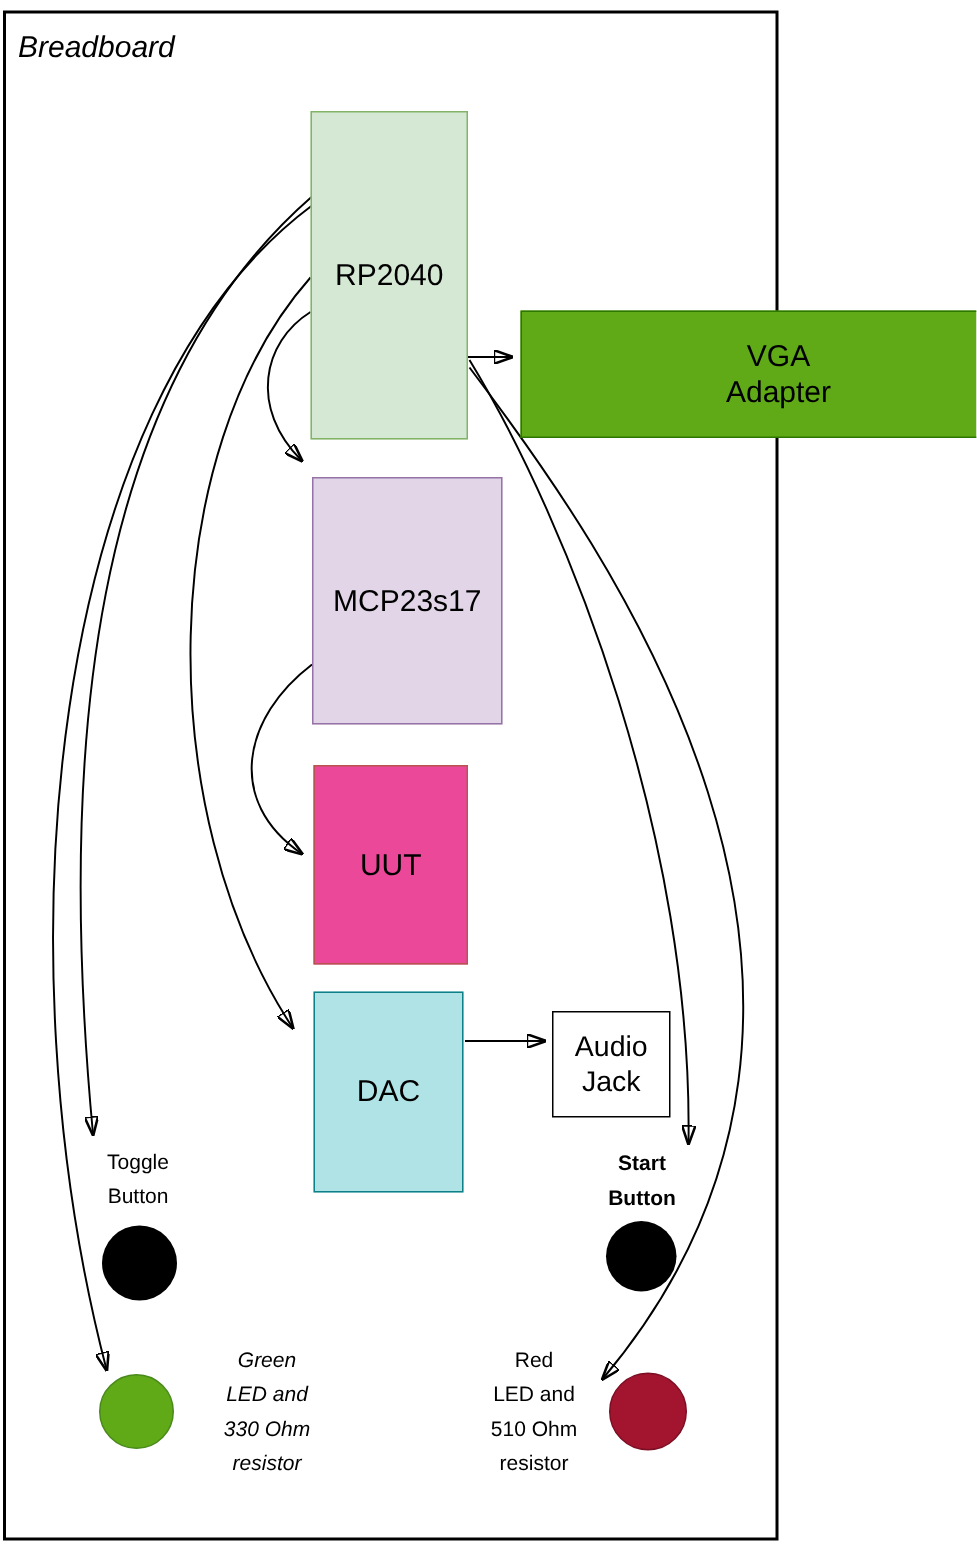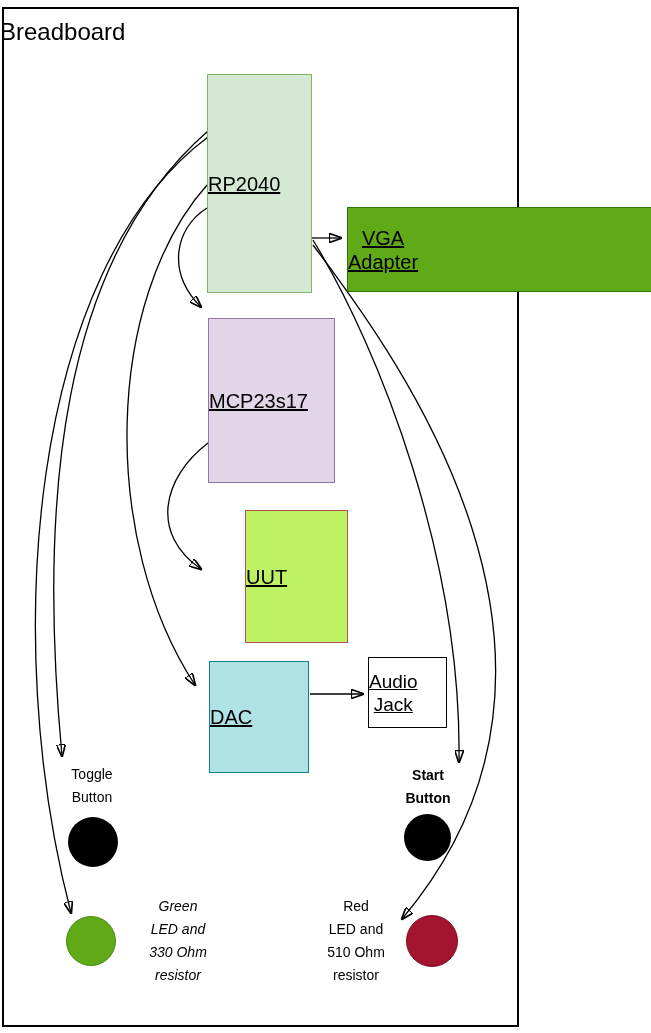--- a/index.html
+++ b/index.html
@@ -5,36 +5,35 @@
   html,body{margin:0;padding:0;background:#ffffff;}
   .canvas{
     position:relative;width:651px;height:1033px;background:#ffffff;overflow:hidden;
     font-family:"Liberation Sans",sans-serif;color:#000;
   }
   .breadboard{
     position:absolute;left:2px;top:7px;width:517px;height:1020px;
     border:2px solid #000;background:transparent;box-sizing:border-box;
   }
   .bb-label{
-    position:absolute;left:0;top:20px;font-size:24px;line-height:24px;white-space:nowrap;
+    position:absolute;left:12px;top:20px;font-size:20px;line-height:24px;white-space:nowrap;font-style:italic;
   }
   .edges{position:absolute;left:0;top:0;width:651px;height:1033px;pointer-events:none;}
   .edges path,.edges line{fill:none;stroke:#000;stroke-width:1.3;}
   .node{
-    position:absolute;display:flex;align-items:center;justify-content:flex-start;
+    position:absolute;display:flex;align-items:center;justify-content:center;
     text-align:center;font-size:20px;line-height:24px;white-space:pre-line;
     box-sizing:border-box;
-    text-decoration:underline;
   }
   .rp2040{left:207px;top:74px;width:105px;height:219px;background:#d5e8d4;border:1px solid #82b366;}
   .mcp{left:208px;top:318px;width:127px;height:165px;background:#e1d5e7;border:1px solid #9673a6;}
-  .uut{left:209px;top:510px;width:103px;height:133px;background:#bef264;border:1px solid #b85450;margin-left:36px;}
-  .dac{left:209px;top:661px;width:100px;height:112px;background:#b0e3e6;border:1.5px solid #0e8088;}
+  .uut{left:209px;top:510px;width:103px;height:133px;background:#ec4899;border:1px solid #b85450;}
+  .dac{left:209px;top:661px;width:100px;height:134px;background:#b0e3e6;border:1.5px solid #0e8088;}
   .vga{left:347px;top:207px;width:344px;height:85px;background:#60a917;border:1.5px solid #2d7600;}
-  .audio{left:368px;top:657px;width:79px;height:71px;background:#ffffff;border:1.5px solid #000;font-size:19px;line-height:23px;}
+  .audio{left:368px;top:674px;width:79px;height:71px;background:#ffffff;border:1.5px solid #000;font-size:19px;line-height:23px;}
   .circle{position:absolute;border-radius:50%;}
   .c-toggle{left:68px;top:817px;width:50px;height:50px;background:#000;}
   .c-start{left:404px;top:814px;width:47px;height:47px;background:#000;}
   .c-green{left:66px;top:916px;width:50px;height:50px;background:#60a917;border:1px solid #4a8a1c;box-sizing:border-box;}
   .c-red{left:406px;top:915px;width:52px;height:52px;background:#a3142f;border:1px solid #7d0f24;box-sizing:border-box;}
   .freelabel{
     position:absolute;width:120px;text-align:center;font-size:14px;line-height:23px;white-space:pre-line;
   }
   .l-toggle{left:32px;top:763px;}
   .l-start{left:368px;top:764px;font-weight:bold;}

